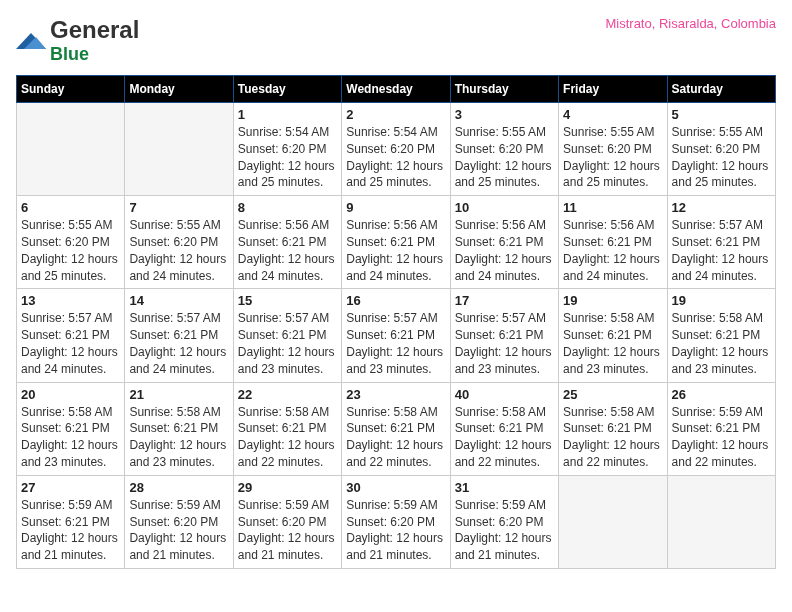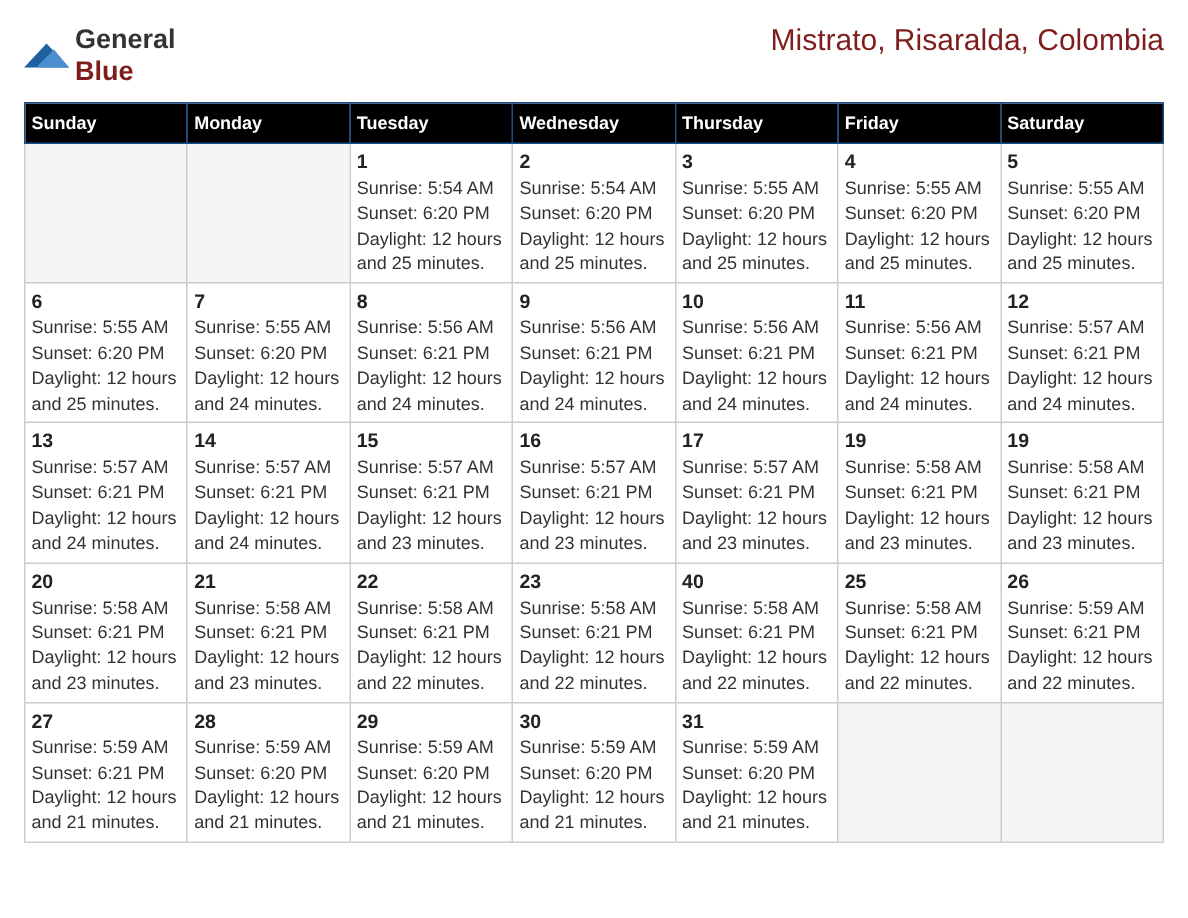--- a/index.html
+++ b/index.html
@@ -27,22 +27,22 @@
     }
     .title-block {
       text-align: right;
     }
     .month-year {
       font-size: 36px;
       color: #2a2a2a;
       font-weight: normal;
     }
     .location {
-      font-size: 20px;
-      color: #7f1d1d;
+      font-size: 13px;
+      color: #ec4899;
     }
     table {
       width: 100%;
       border-collapse: collapse;
       font-size: 11px;
     }
     th {
       background-color: #000000;
       color: #fff;
       padding: 6px 4px;
@@ -77,22 +77,22 @@
 </head>
 <body>
 
 <div class="header">
   <div class="logo">
     <svg class="logo-icon" viewBox="0 0 30 24" xmlns="http://www.w3.org/2000/svg">
       <polygon points="0,20 15,4 30,20" fill="#2060a0"></polygon>
       <polygon points="8,20 20,8 30,20" fill="#4a90d0"></polygon>
     </svg>
     <div>
-      <span style="font-size:18px;font-weight:bold;color:#333;">General</span><br>
-      <span style="font-size:18px;font-weight:bold;color:#7f1d1d;">Blue</span>
+      <span style="font-size:24px;font-weight:bold;color:#333;">General</span><br>
+      <span style="font-size:18px;font-weight:bold;color:#15803d;">Blue</span>
     </div>
   </div>
   <div class="title-block">
     <div class="location">Mistrato, Risaralda, Colombia</div>
   </div>
 </div>
 
 <table>
   <thead>
     <tr>

